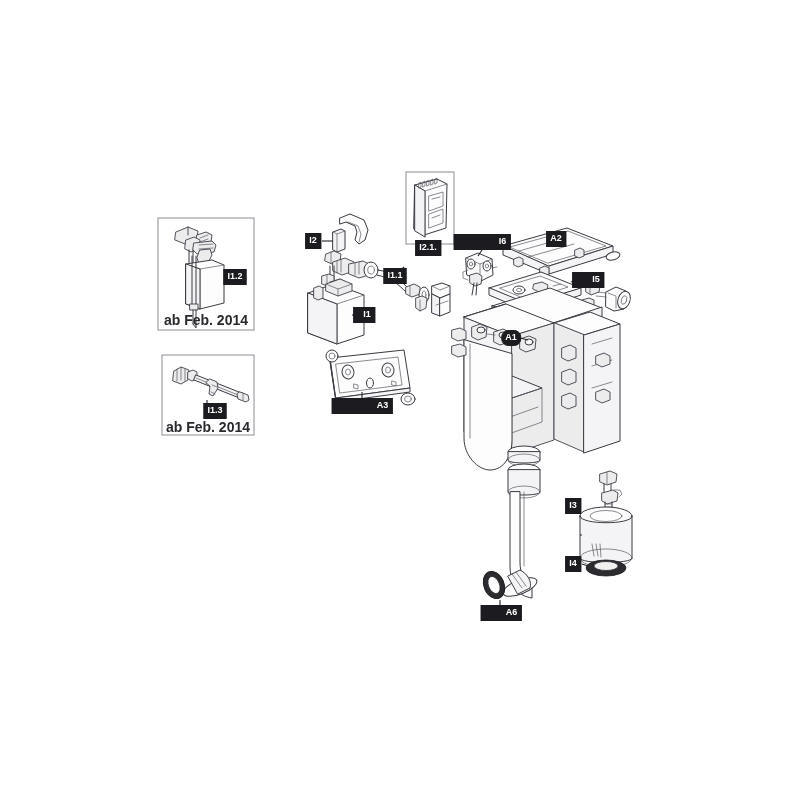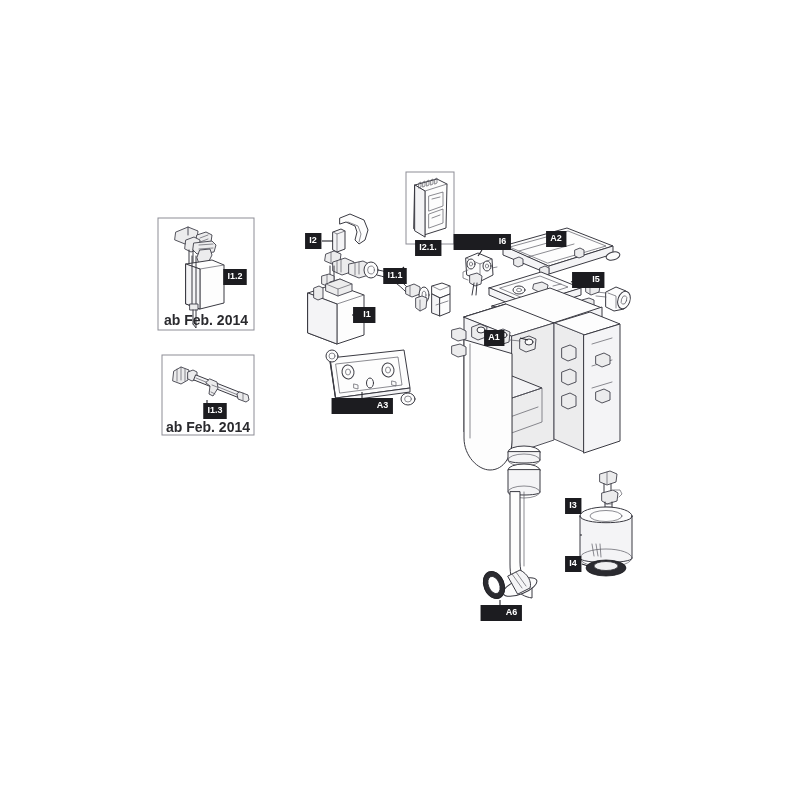--- a/index.html
+++ b/index.html
@@ -443,21 +443,21 @@
 
   <div class="label-chip" style="left:235px; top:277px;">I1.2</div>
   <div class="label-chip" style="left:215px; top:411px;">I1.3</div>
   <div class="label-chip" style="left:313px; top:241px;">I2</div>
   <div class="label-chip" style="left:364px; top:315px;padding-left:9px;">I1</div>
   <div class="label-chip" style="left:395px; top:276px;">I1.1</div>
   <div class="label-chip" style="left:428px; top:248px;">I2.1.</div>
   <div class="label-chip" style="left:482px; top:242px;padding-left:44px;">I6</div>
   <div class="label-chip" style="left:556px; top:239px;">A2</div>
   <div class="label-chip" style="left:588px; top:280px;padding-left:19px;">I5</div>
-  <div class="label-chip" style="left:494px; top:338px;">A1</div>
+  <div class="label-chip" style="left:511px; top:338px;border-radius:7px;">A1</div>
   <div class="label-chip" style="left:362px; top:406px;padding-left:44px;">A3</div>
   <div class="label-chip" style="left:573px; top:506px;">I3</div>
   <div class="label-chip" style="left:573px; top:564px;">I4</div>
   <div class="label-chip" style="left:501px; top:613px;padding-left:24px;">A6</div>
 
   <div class="note-text" style="left:206px; top:320px;">ab Feb. 2014</div>
   <div class="note-text" style="left:208px; top:427px;">ab Feb. 2014</div>
 
 </div>
 

